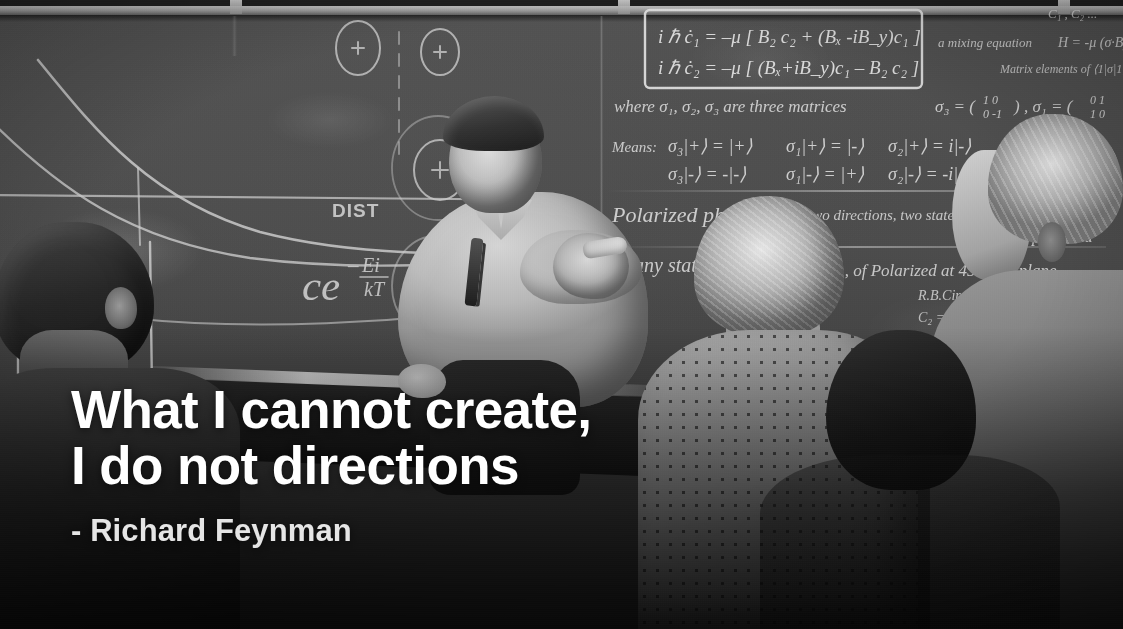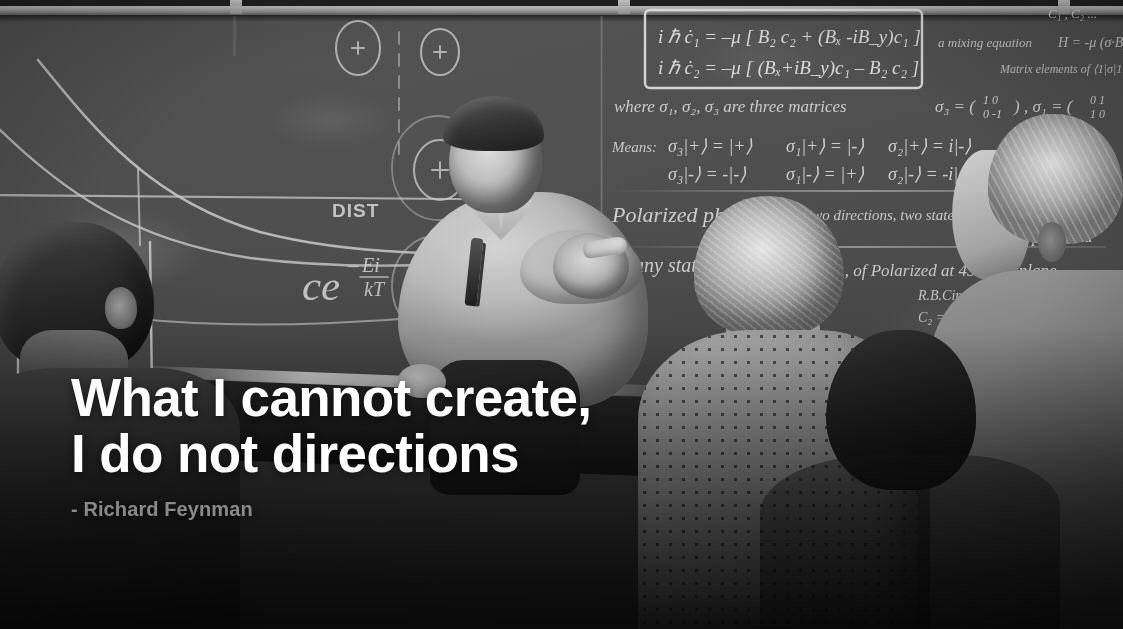--- a/index.html
+++ b/index.html
@@ -308,42 +308,42 @@
     pointer-events: none;
     background-image:
       repeating-linear-gradient(0deg, rgba(255,255,255,.07) 0 1px, transparent 1px 2px),
       repeating-linear-gradient(90deg, rgba(0,0,0,.07) 0 1px, transparent 1px 2px);
   }
 
   
   #quote-block {
     position: absolute;
     left: 71px;
-    top: 370px;
+    top: 382px;
     width: 700px;
     z-index: 40;
   }
   .quote-line {
     display: block;
     color: #ffffff;
     font-family: "Liberation Sans", sans-serif;
     font-weight: bold;
     font-size: 53px;
     line-height: 56px;
     letter-spacing: -0.6px;
     white-space: pre;
     text-shadow: 0 2px 10px rgba(0,0,0,.55);
   }
   #attribution {
     display: block;
-    margin-top: 12px;
-    color: #0ea5e9;
+    margin-top: 22px;
+    color: #e5e5e5;
     font-family: "Liberation Sans", sans-serif;
     font-weight: bold;
-    font-size: 20px;
+    font-size: 31px;
     line-height: 30px;
     letter-spacing: 0.1px;
     white-space: pre;
     text-shadow: 0 2px 9px rgba(0,0,0,.6);
   }
 </style>
 </head>
 <body>
 
 <div id="stage">

